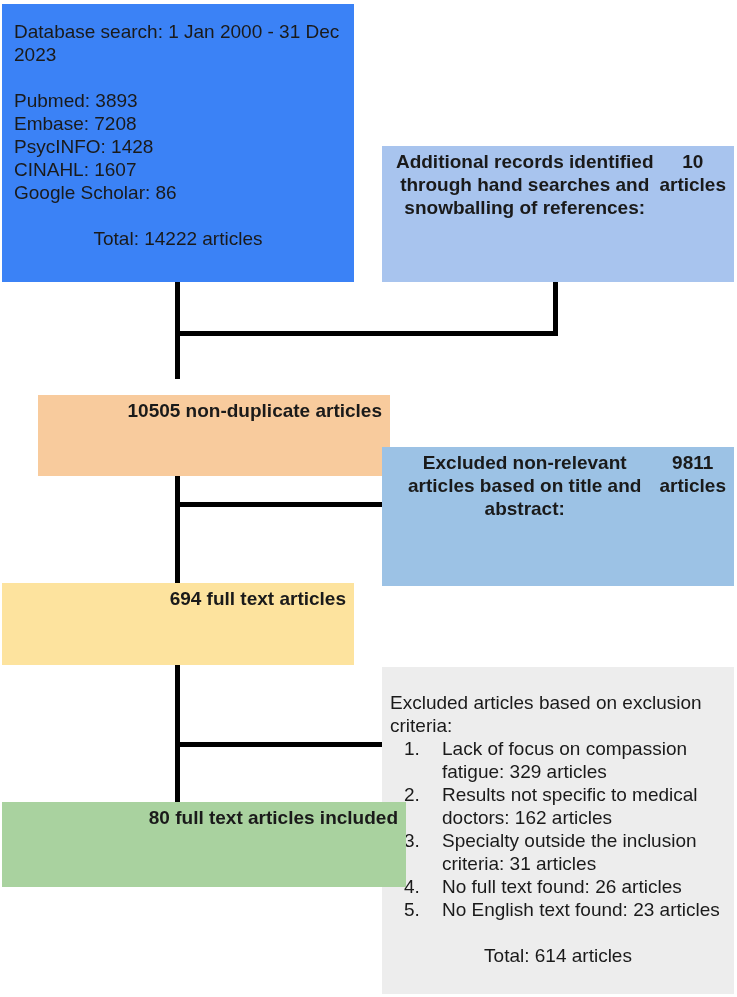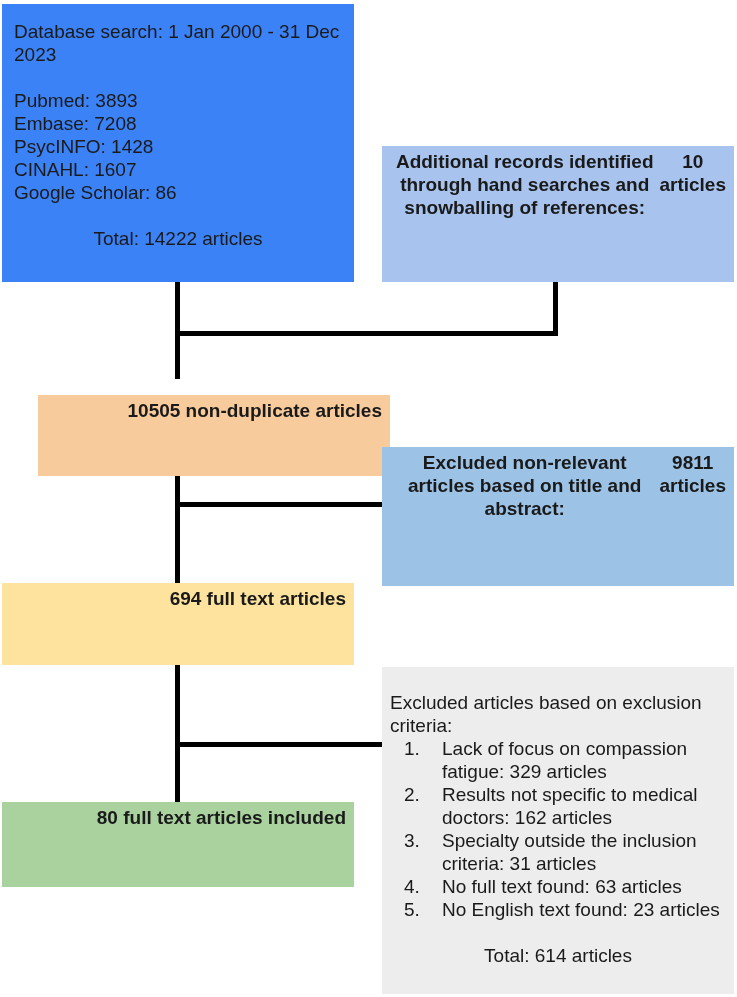--- a/index.html
+++ b/index.html
@@ -38,21 +38,21 @@
   #box-fulltext { left: 2px; top: 583px; width: 352px; height: 82px; }
 
   
   #box-criteria { left: 382px; top: 667px; width: 352px; height: 327px; padding: 24px 8px; }
   .g-item { display: flex; margin-left: 14px; }
   .g-num { width: 24px; flex: none; }
   .g-text { flex: 1; padding-left: 14px; }
   #box-criteria .total-line { text-align: center; }
 
   
-  #box-included { left: 2px; top: 802px; width: 352px; height: 85px; }
+  #box-included { left: 2px; top: 802px; width: 404px; height: 85px; }
 
   
   #conn-v-db-down     { left: 175px; top: 282px; width: 5px;   height: 97px; }
   #conn-v-add-down    { left: 553px; top: 282px; width: 5px;   height: 54px; }
   #conn-h-merge       { left: 175px; top: 331px; width: 383px; height: 5px; }
   #conn-v-nondup-down { left: 175px; top: 460px; width: 5px;   height: 123px; }
   #conn-h-excl-title  { left: 175px; top: 502px; width: 208px; height: 5px; }
   #conn-v-full-down   { left: 175px; top: 665px; width: 5px;   height: 137px; }
   #conn-h-criteria    { left: 175px; top: 742px; width: 207px; height: 5px; }
 </style>
@@ -108,21 +108,21 @@
   <div class="g-item">
     <span class="g-num">2.</span>
     <span class="g-text">Results not specific to medical doctors: 162 articles</span>
   </div>
   <div class="g-item">
     <span class="g-num">3.</span>
     <span class="g-text">Specialty outside the inclusion criteria: 31 articles</span>
   </div>
   <div class="g-item">
     <span class="g-num">4.</span>
-    <span class="g-text">No full text found: 63 articles</span>
+    <span class="g-text">No full text found: 26 articles</span>
   </div>
   <div class="g-item">
     <span class="g-num">5.</span>
     <span class="g-text">No English text found: 23 articles</span>
   </div>
   <div class="spacer"></div>
   <div class="total-line">Total: 614 articles</div>
 </div>
 
 <div class="box center-stack" id="box-included" style="background: rgb(169, 210, 159);">

